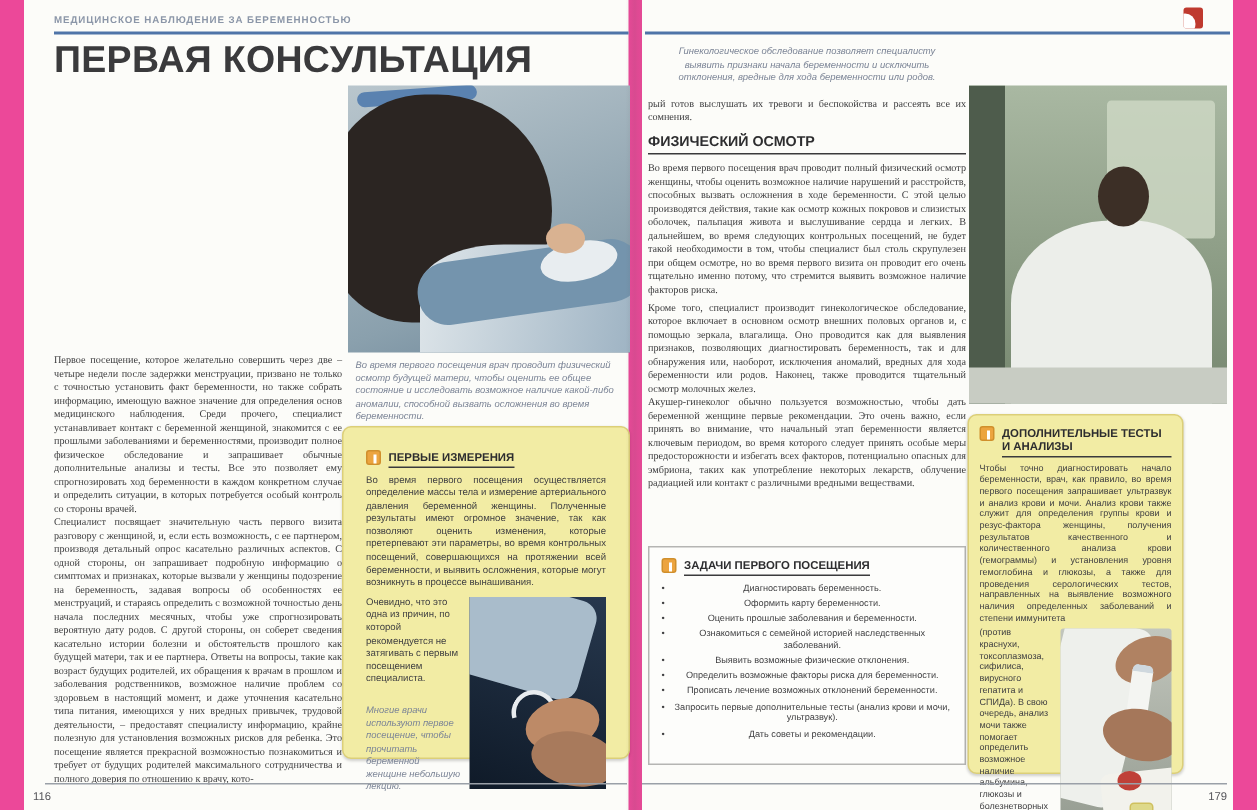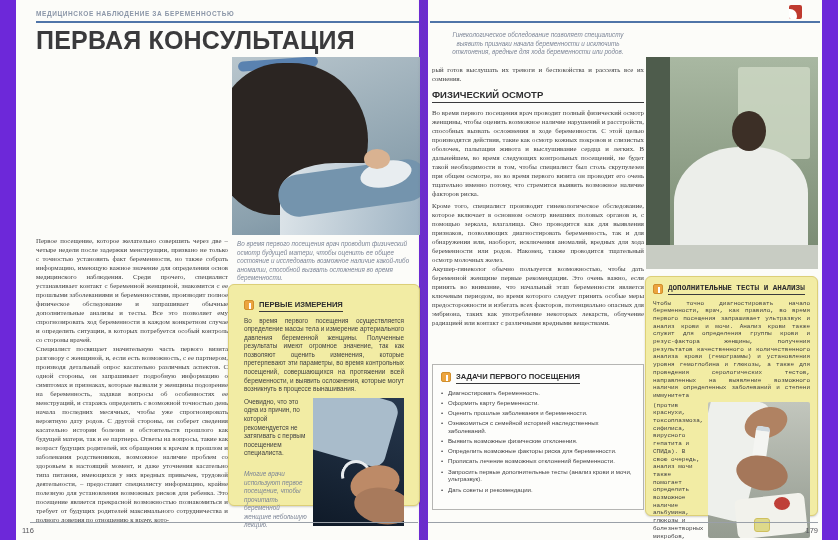--- a/index.html
+++ b/index.html
@@ -1,17 +1,17 @@
 <!DOCTYPE html>
 <html><head>
 <meta charset="utf-8">
 <style>
   * { margin:0; padding:0; box-sizing:border-box; }
   html,body { width:838px; height:540px; background:#ffffff; }
-  #spread { position:relative; width:838px; height:540px; background:#6d28d9; overflow:hidden;
+  #spread { position:relative; width:838px; height:540px; background:#ec4899; overflow:hidden;
             font-family:"Liberation Sans", sans-serif; }
 
   .page { position:absolute; top:0; height:540px; background:#fcfcf9; }
   #left-page  { left:16px;  width:403px; }
   #right-page { left:428px; width:394px; }
   #gutter { position:absolute; left:417px; top:0; width:14px; height:540px;
             background:linear-gradient(90deg, rgba(0,0,0,0) 0%, rgba(90,90,90,.14) 45%, rgba(90,90,90,.10) 55%, rgba(0,0,0,0) 100%); }
 
   .running-header { position:absolute; left:20px; top:10px; font-size:6.5px; letter-spacing:.6px;
                     color:#8b96a8; font-weight:bold; }
@@ -93,21 +93,21 @@
                  background:linear-gradient(180deg,#a9b8a2 0%, #76876f 100%); }
   #right-photo .rp-cabinet { position:absolute; left:0; top:0; width:24px; height:212px; background:#4e5c4c; }
   #right-photo .rp-window { position:absolute; right:8px; top:10px; width:72px; height:92px;
                  background:#cdd7c3; opacity:.85; border-radius:3px; }
   #right-photo .rp-coat { position:absolute; left:28px; bottom:0; width:134px; height:122px;
                  background:#eceeea; border-radius:50% 40% 0 0 / 45% 38% 0 0; }
   #right-photo .rp-head { position:absolute; left:86px; top:54px; width:34px; height:40px;
                  background:#3c2f26; border-radius:50%; }
   #right-photo .rp-desk { position:absolute; left:0; bottom:0; width:100%; height:24px; background:#c8ccc3; }
 
-  #tests-box { position:absolute; left:217px; top:276px; width:173px; height:240px; padding:7px;font-family:Liberation Mono, monospace; }
+  #tests-box { position:absolute; left:217px; top:276px; width:144px; height:240px; padding:7px; }
   #tests-box .box-body { font-size:6px; line-height:7.7px; }
   #tests-flow { display:flex; margin-top:2px; }
   #tests-left { width:50px; font-size:6px; line-height:7.7px; color:#3f3f41; }
   #tests-photo { margin-left:5px; width:104px; height:136px; position:relative; overflow:hidden;
                  background:linear-gradient(180deg,#c2c6bd 0%, #949b90 100%); border-radius:2px; }
   #tests-photo .tp-sleeve { position:absolute; left:-10px; top:-6px; width:60px; height:122px;
                  background:#eef0ec; transform:rotate(14deg); border-radius:10px; }
   #tests-photo .tp-hand1 { position:absolute; left:36px; top:6px; width:44px; height:30px;
                  background:#b08262; border-radius:50%; transform:rotate(-20deg); }
   #tests-photo .tp-tube { position:absolute; left:46px; top:24px; width:14px; height:36px;
@@ -115,21 +115,21 @@
   #tests-photo .tp-hand2 { position:absolute; left:28px; top:54px; width:52px; height:34px;
                  background:#a5775a; border-radius:50%; transform:rotate(12deg); }
   #tests-photo .tp-cloth { position:absolute; left:28px; bottom:2px; width:70px; height:40px;
                  background:#f2f2ec; border-radius:6px; transform:rotate(-6deg); }
   #tests-photo .tp-redcap { position:absolute; right:20px; bottom:28px; width:16px; height:13px;
                  background:#bf4038; border-radius:50%; }
   #tests-photo .tp-cup { position:absolute; left:46px; bottom:6px; width:16px; height:14px;
                  background:#ded98a; border:1px solid #cfc05e; border-radius:3px; }
 
   #tasks-box { position:absolute; left:4px; top:364px; width:212px; height:146px;
-               background:#fdfdfb; border:1px solid #b5b5b3; padding:7px 8px; }
+               background:#fdfdfb; border:1px solid #b5b5b3; padding:7px 8px;text-align:center; }
   .task-item { position:relative; font-size:6.1px; line-height:7.7px; color:#3f3f41;
                padding-left:7px; margin-bottom:2.5px; }
   .task-item::before { content:"•"; position:absolute; left:0; top:0; color:#3f3f41; }
 
   .bottom-rule { position:absolute; height:1px; background:#9aa0a8; top:522px; }
   #bottom-rule-left  { left:14px; width:388px; }
   #bottom-rule-right { left:0;  width:390px; }
   .page-number { position:absolute; top:526px; font-size:7.5px; color:#55555a;text-align:center; }
   #pn-left  { left:6px; }
   #pn-right { right:4px; }

